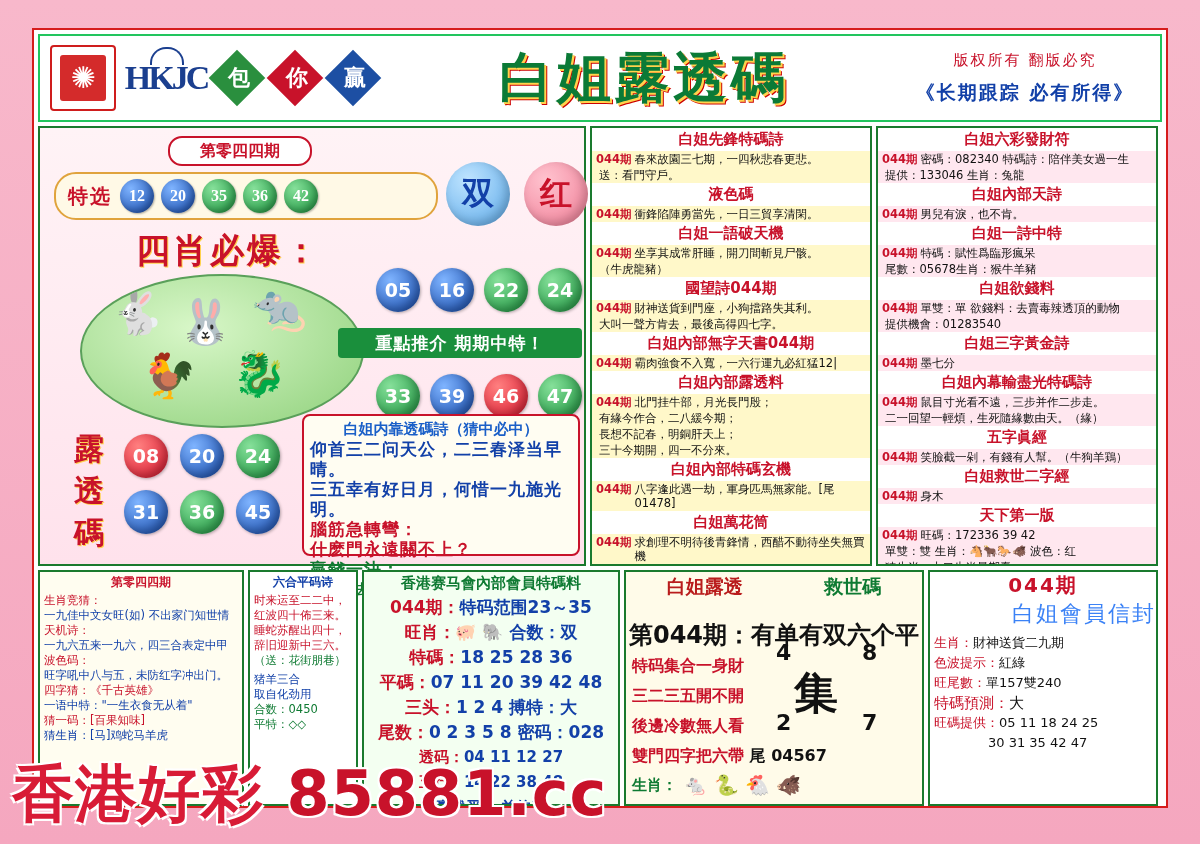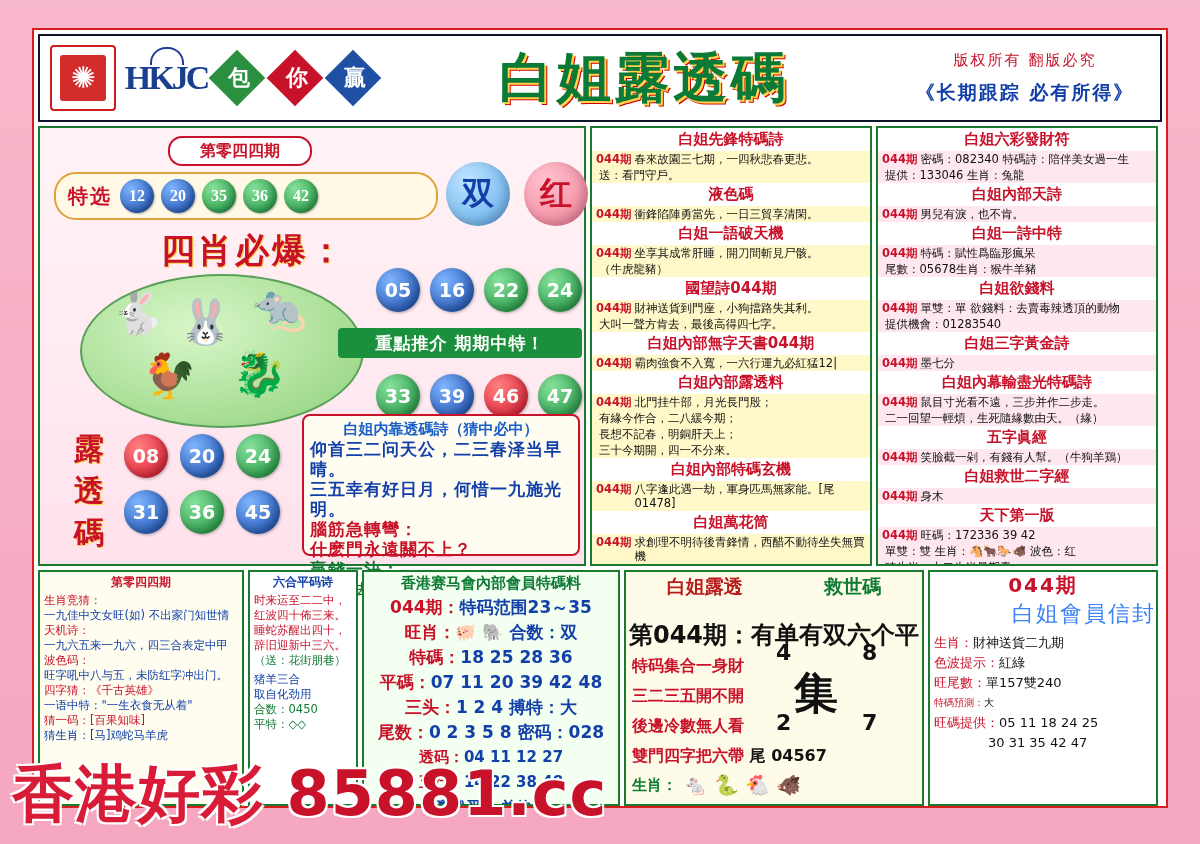--- a/index.html
+++ b/index.html
@@ -14,21 +14,21 @@
     position:absolute;left:0;top:0;width:1200px;height:844px;
     background:linear-gradient(#f8b8cb,#f5a7bf);
   }
   .sheet{
     position:absolute;left:32px;top:28px;width:1136px;height:780px;
     background:#fff;border:2px solid #d61c1c;box-sizing:border-box;
   }
   
   .header{
     position:absolute;left:4px;top:4px;width:1124px;height:88px;
-    background:#fff;border:2px solid #0f172a;box-sizing:border-box;
+    background:#fff;border:2px solid #22c55e;box-sizing:border-box;
     display:flex;align-items:center;
   }
   .logo-box{width:62px;height:62px;margin-left:10px;border:2px solid #cf1d1d;border-radius:4px;
     display:flex;align-items:center;justify-content:center;background:#fff;}
   .hk-flag{width:46px;height:46px;background:#d42b2b;border-radius:3px;position:relative;}
   .hk-flag:after{content:"✺";color:#fff;font-size:30px;position:absolute;left:50%;top:50%;transform:translate(-50%,-52%);}
   .hkjc{width:84px;height:66px;margin-left:8px;display:flex;align-items:center;justify-content:center;
     font-family:"Liberation Serif",serif;font-size:34px;color:#1b3f8f;font-weight:bold;letter-spacing:-3px;position:relative;}
   .hkjc:before{content:"";position:absolute;left:26px;top:2px;width:30px;height:16px;border:2px solid #1b3f8f;border-bottom:none;border-radius:16px 16px 0 0;}
   .diamond{width:54px;height:40px;margin-left:4px;position:relative;display:flex;align-items:center;justify-content:center;}
@@ -67,21 +67,21 @@
   .b-green{background:radial-gradient(circle at 32% 28%,#86e09a,#17913a);}
 
   .shuang{position:absolute;left:406px;top:34px;width:64px;height:64px;border-radius:50%;
     background:radial-gradient(circle at 34% 28%,#bfe4ff,#5aa8e8);display:flex;align-items:center;justify-content:center;
     font-size:32px;color:#1240a8;font-weight:bold;box-shadow:inset -4px -4px 10px rgba(0,0,0,.2);}
   .hong{position:absolute;left:484px;top:34px;width:64px;height:64px;border-radius:50%;
     background:radial-gradient(circle at 34% 28%,#ffc3cf,#ef7b94);display:flex;align-items:center;justify-content:center;
     font-size:32px;color:#c8122a;font-weight:bold;box-shadow:inset -4px -4px 10px rgba(0,0,0,.2);}
 
   .sixiao{position:absolute;left:96px;top:100px;font-size:34px;font-weight:bold;color:#c8122a;letter-spacing:3px;
-    font-family:"DejaVu Serif",serif;text-shadow:1px 1px 0 #ffd34d;margin-left:25px;}
+    font-family:"DejaVu Serif",serif;text-shadow:1px 1px 0 #ffd34d;}
   .oval{position:absolute;left:40px;top:146px;width:280px;height:150px;border-radius:50%;
     background:radial-gradient(ellipse at 40% 35%,#d8f7c8,#8ed07a);border:2px solid #5aa05a;overflow:hidden;}
   .animal{position:absolute;font-size:44px;line-height:1;}
   .a1{left:28px;top:14px;}
   .a2{left:96px;top:24px;}
   .a3{left:170px;top:10px;}
   .a4{left:60px;top:78px;}
   .a5{left:150px;top:76px;}
 
   .grid-balls{position:absolute;left:336px;top:140px;width:206px;}
@@ -467,21 +467,21 @@
       <div class="ji-big" style="left:150px;top:138px;font-size:22px;">2</div>
       <div class="ji-big" style="left:236px;top:138px;font-size:22px;">7</div>
     </div>
 
     <div class="bx bx5">
       <div class="hdr">044期</div>
       <div class="hdr2">白姐會員信封</div>
       <div class="b-line" style="font-size:13px;line-height:20px;"><span style="color:#c8122a;">生肖：</span><span>財神送貨二九期</span></div>
       <div class="b-line" style="font-size:13px;line-height:20px;"><span style="color:#c8122a;">色波提示：</span><span>紅綠</span></div>
       <div class="b-line" style="font-size:13px;line-height:20px;"><span style="color:#c8122a;">旺尾數：</span><span>單157雙240</span></div>
-      <div class="b-line" style="font-size:10px;line-height:20px;"><span style="color:#c8122a;">特碼預測：</span><span>大</span></div>
+      <div class="b-line" style="font-size:15px;line-height:20px;"><span style="color:#c8122a;">特碼預測：</span><span>大</span></div>
       <div class="b-line" style="font-size:13px;line-height:20px;"><span style="color:#c8122a;">旺碼提供：</span><span>05 11 18 24 25</span></div>
       <div class="b-line" style="font-size:13px;line-height:20px;padding-left:58px;">30 31 35 42 47</div>
     </div>
   </div>
 
 </div>
 
 <div class="wm">
   <span>香港好彩</span>
   <span class="num">85881</span><span class="num">.cc</span>

